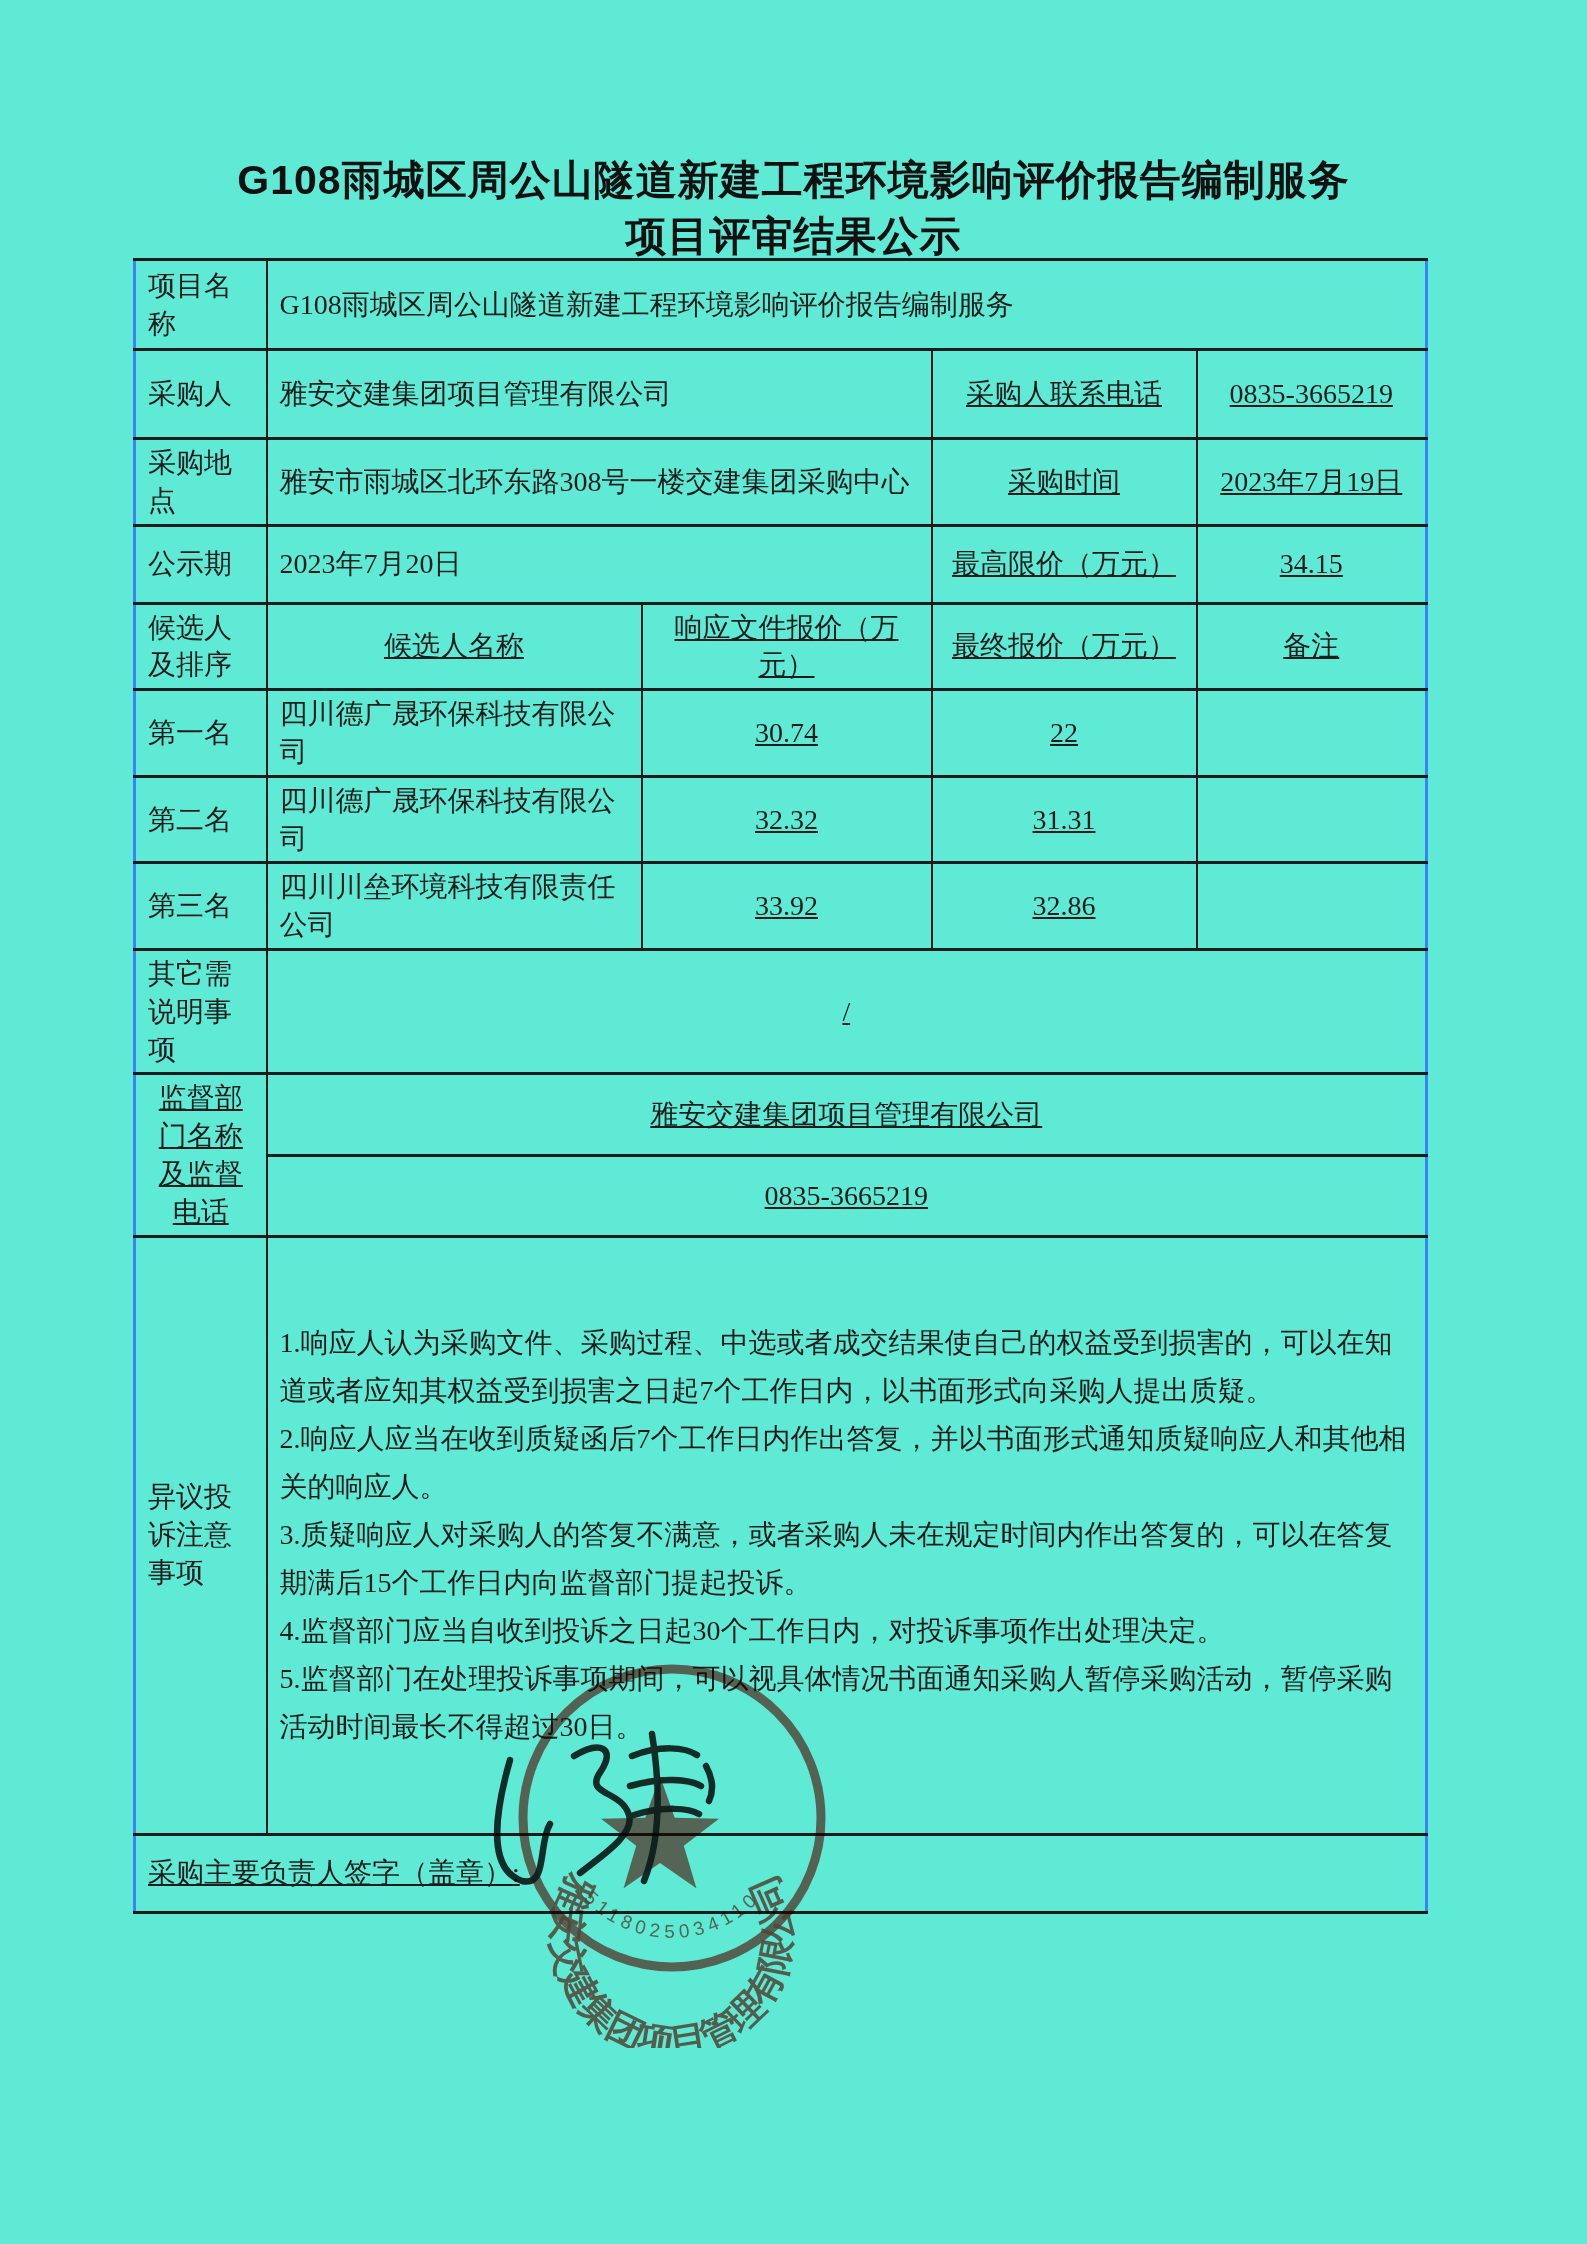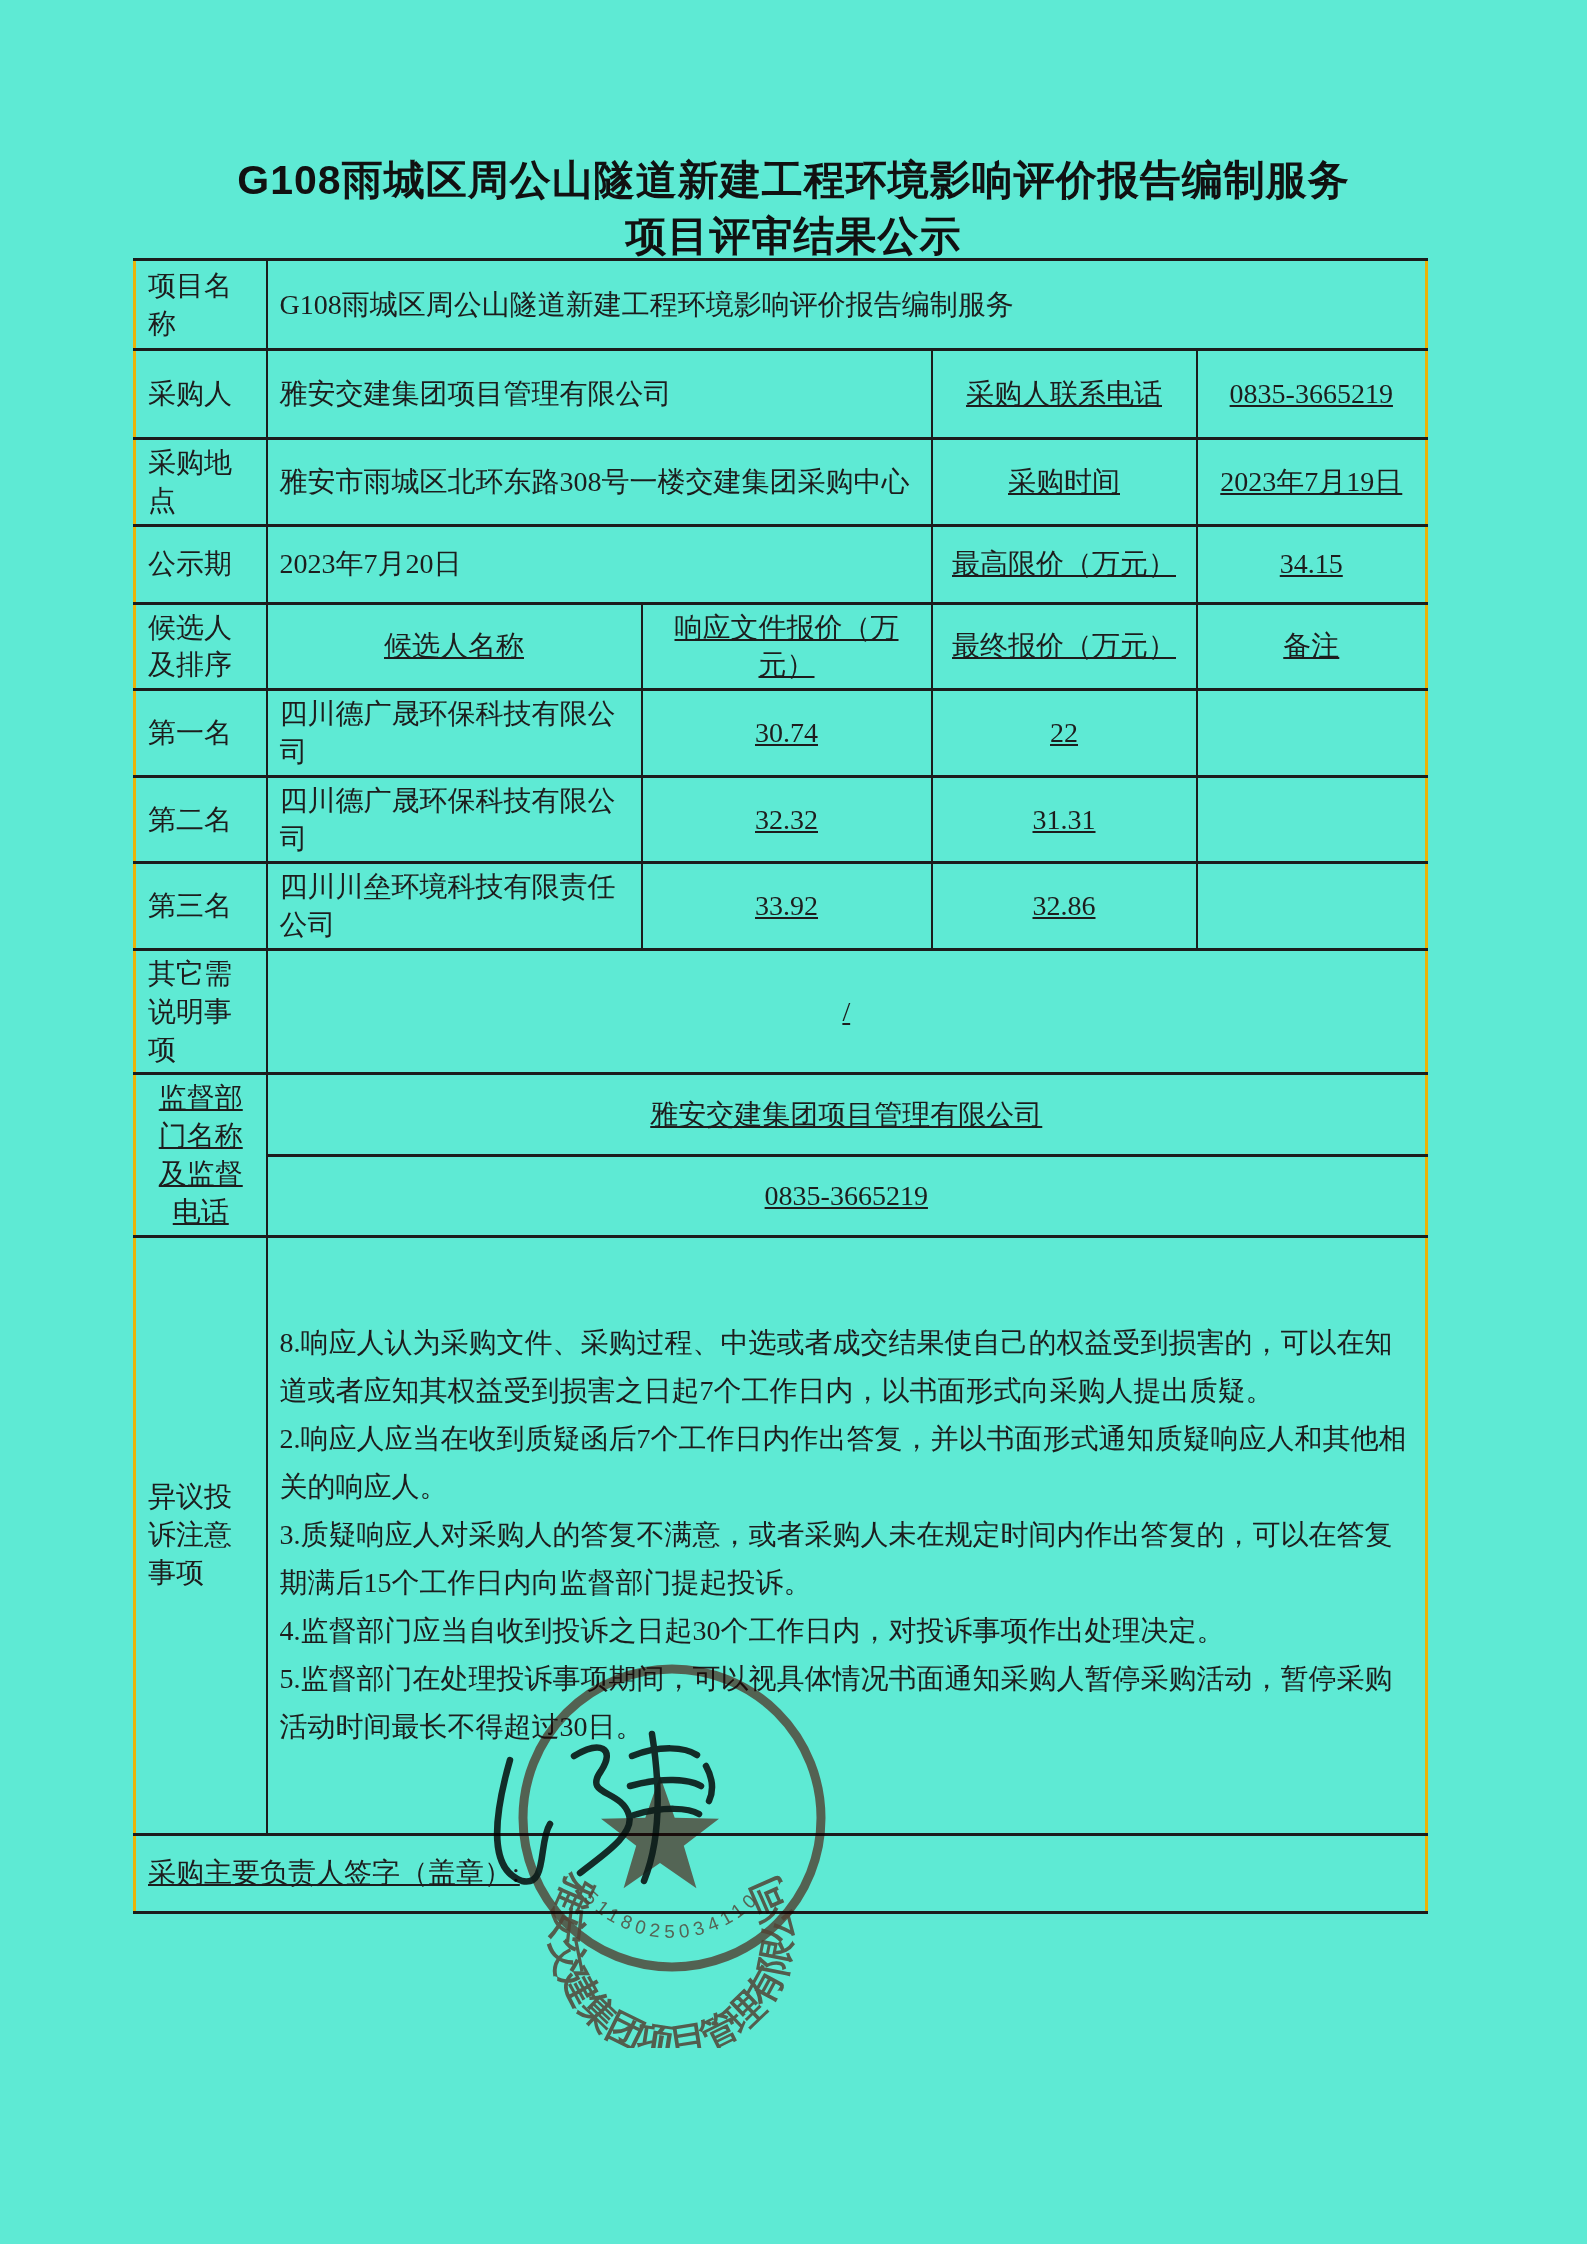--- a/index.html
+++ b/index.html
@@ -16,21 +16,21 @@
     position:absolute;top:152px;left:0;width:100%;
     text-align:center;
     font-family:"Liberation Sans","DejaVu Sans",sans-serif;
     font-weight:700;font-size:41px;line-height:56px;letter-spacing:1px;
     color:#111;
   }
   table.doc{
     position:absolute;left:133px;top:258px;width:1292px;
     border-collapse:collapse;table-layout:fixed;
     font-size:28px;line-height:1.35;
-    border:3px solid #eab308;
+    border:3px solid #3b82f6;
   }
   table.doc td{
     border-left:2px solid #1c1c1c;border-right:2px solid #1c1c1c;
     border-top:3px solid #1c1c1c;border-bottom:3px solid #1c1c1c;
     padding:4px 12px;vertical-align:middle;
     overflow:hidden;
     word-break:break-all;
   }
   td.lab{padding:4px 8px;}
   .l{text-align:left;}
@@ -130,21 +130,21 @@
       <td class="lab c" rowspan="2">监督部门名称及监督电话</td>
       <td class="c" colspan="4">雅安交建集团项目管理有限公司</td>
     </tr>
     <tr style="height:79px">
       <td class="c" colspan="4">0835-3665219</td>
     </tr>
 
     <tr style="height:598px">
       <td class="lab l">异议投诉注意事项</td>
       <td colspan="4">
-        <div class="notice">8.响应人认为采购文件、采购过程、中选或者成交结果使自己的权益受到损害的，可以在知道或者应知其权益受到损害之日起7个工作日内，以书面形式向采购人提出质疑。</div>
+        <div class="notice">1.响应人认为采购文件、采购过程、中选或者成交结果使自己的权益受到损害的，可以在知道或者应知其权益受到损害之日起7个工作日内，以书面形式向采购人提出质疑。</div>
         <div class="notice">2.响应人应当在收到质疑函后7个工作日内作出答复，并以书面形式通知质疑响应人和其他相关的响应人。</div>
         <div class="notice">3.质疑响应人对采购人的答复不满意，或者采购人未在规定时间内作出答复的，可以在答复期满后15个工作日内向监督部门提起投诉。</div>
         <div class="notice">4.监督部门应当自收到投诉之日起30个工作日内，对投诉事项作出处理决定。</div>
         <div class="notice">5.监督部门在处理投诉事项期间，可以视具体情况书面通知采购人暂停采购活动，暂停采购活动时间最长不得超过30日。</div>
       </td>
     </tr>
 
     <tr style="height:78px">
       <td class="l sig-cell" colspan="5">采购主要负责人签字（盖章）:</td>
     </tr>

